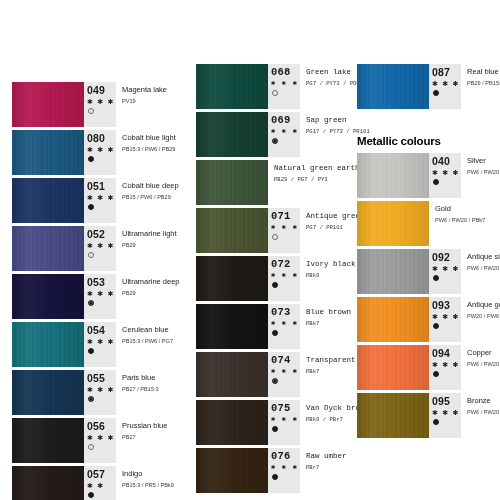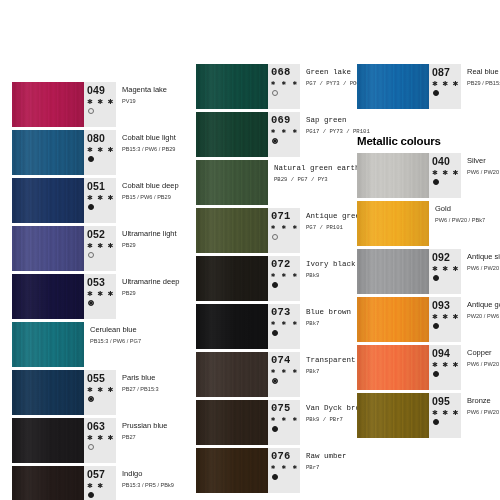--- a/index.html
+++ b/index.html
@@ -221,20 +221,25 @@
         <div class="swatch-text">
           <div class="cname">Ultramarine deep</div>
           <div class="pigment">PB29</div>
         </div>
       </div>
       <div class="swatch-row">
         <div class="swatch-chip" style="background: rgb(21, 112, 123);">
           <div class="tex"></div>
           <div class="vig"></div>
         </div>
+        <div class="swatch-info">
+          <div class="code">054</div>
+          <div class="stars">✱ ✱ ✱</div>
+          <div class="opacity-dot solid"></div>
+        </div>
         <div class="swatch-text">
           <div class="cname">Cerulean blue</div>
           <div class="pigment">PB15:3 / PW6 / PG7</div>
         </div>
       </div>
       <div class="swatch-row">
         <div class="swatch-chip" style="background: rgb(20, 52, 83);">
           <div class="tex"></div>
           <div class="vig"></div>
         </div>
@@ -247,21 +252,21 @@
           <div class="cname">Paris blue</div>
           <div class="pigment">PB27 / PB15:3</div>
         </div>
       </div>
       <div class="swatch-row">
         <div class="swatch-chip" style="background: rgb(28, 26, 28);">
           <div class="tex"></div>
           <div class="vig"></div>
         </div>
         <div class="swatch-info">
-          <div class="code">063</div>
+          <div class="code">056</div>
           <div class="stars">✱ ✱ ✱</div>
           <div class="opacity-dot hollow"></div>
         </div>
         <div class="swatch-text">
           <div class="cname">Prussian blue</div>
           <div class="pigment">PB27</div>
         </div>
       </div>
       <div class="swatch-row">
         <div class="swatch-chip" style="background: rgb(35, 26, 24);">

